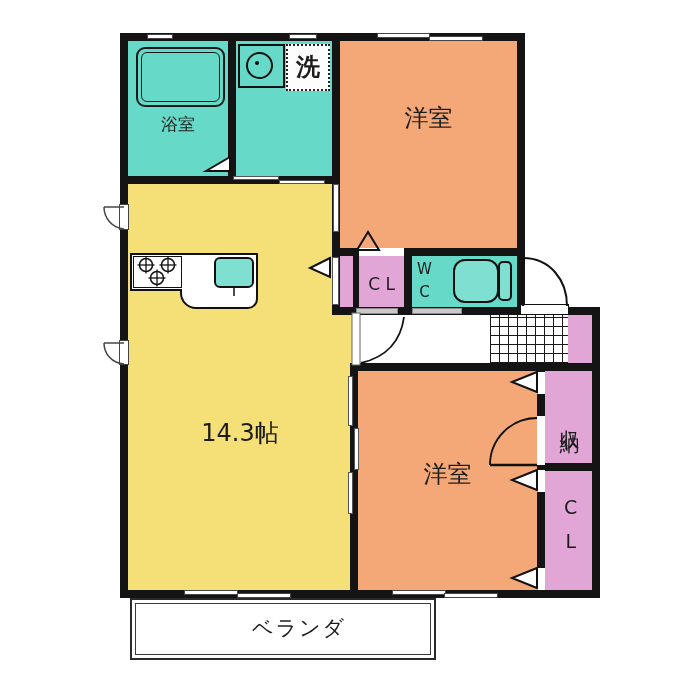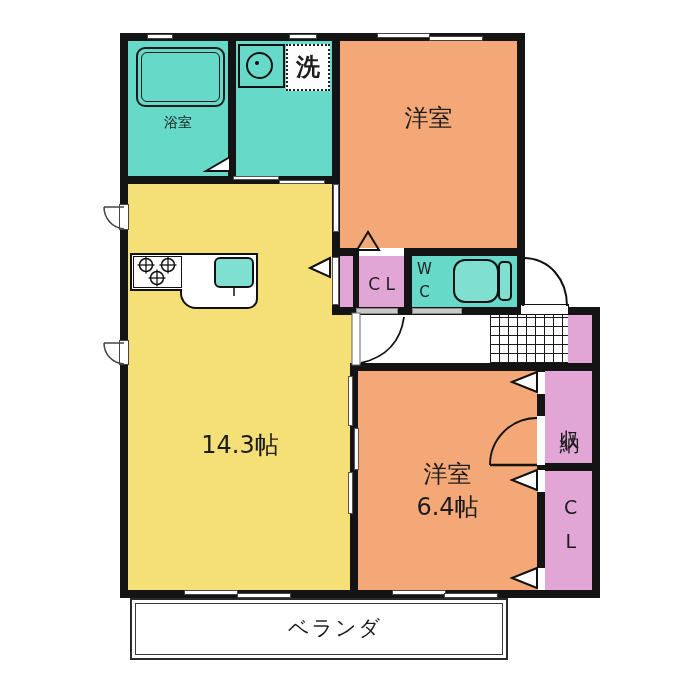--- a/index.html
+++ b/index.html
@@ -103,21 +103,21 @@
   <div class="fixture" style="left:286px;top:44px;width:44px;height:47px;background:#fdfdfd;border:2px dotted #222;display:flex;align-items:center;justify-content:center;">
     <span class="lbl" style="position:static;font-size:24px;font-weight:600;">洗</span>
   </div>
   <div class="fixture" style="left:130px;top:253px;width:128px;height:38px;background:#fff;border:2px solid #111;"></div>
   <div class="fixture" style="left:133px;top:256px;width:49px;height:32px;background:#fff;border:1.5px solid #111;"></div>
   <div class="fixture" style="left:214px;top:257px;width:40px;height:31px;background:var(--fixture-teal);border:2px solid #111;border-radius:6px;"></div>
   <div class="fixture" style="left:180px;top:289px;width:78px;height:20px;background:#fff;border:2px solid #111;border-top:none;border-radius:0 0 10px 16px;"></div>
   <div class="fixture" style="left:453px;top:259px;width:46px;height:44px;background:var(--fixture-teal);border:2px solid #111;border-radius:12px;"></div>
   <div class="fixture" style="left:498px;top:261px;width:14px;height:40px;background:var(--fixture-teal);border:2px solid #111;border-radius:5px;"></div>
 
-  <div class="abs" id="veranda" style="left:130px;top:598px;width:378px;height:62px;padding-left:32px;">
+  <div class="abs" id="veranda" style="left:130px;top:598px;width:306px;height:62px;padding-left:32px;">
     <span class="lbl" style="position:static;font-size:21px;letter-spacing:2px;">ベランダ</span>
   </div>
 
   <svg width="700" height="700" viewBox="0 0 700 700">
 
     <polygon points="206,171 230,157 230,171" fill="#fff" stroke="#111" stroke-width="2"></polygon>
 
     <polygon points="330,258 310,268 330,277" fill="#fff" stroke="#111" stroke-width="2"></polygon>
 
     <polygon points="368,232 357,250 379,250" fill="none" stroke="#111" stroke-width="2"></polygon>
@@ -149,29 +149,28 @@
         <line x1="159.5" y1="265" x2="176.5" y2="265" stroke-width="1.3"></line>
       <circle cx="157" cy="278" r="6.5" stroke-width="1.5"></circle>
         <line x1="157" y1="269.5" x2="157" y2="286.5" stroke-width="1.3"></line>
         <line x1="148.5" y1="278" x2="165.5" y2="278" stroke-width="1.3"></line>
     </g>
 
     <circle cx="257" cy="63" r="2" fill="#111"></circle>
     <line x1="234" y1="286" x2="234" y2="296" stroke="#111" stroke-width="1.5"></line>
   </svg>
 
-  <div class="lbl" style="left:128px;top:113px;width:100px;font-size:14px;">浴室</div>
+  <div class="lbl" style="left:128px;top:113px;width:100px;font-size:17px;">浴室</div>
   <div class="lbl" style="left:340px;top:102px;width:177px;font-size:24px;line-height:33px;">
     <div>洋室</div>
   </div>
   <div class="lbl" style="left:359px;top:273px;width:45px;font-size:17px;">C L</div>
   <div class="lbl vert" style="left:414px;top:260px;height:44px;font-size:15px;letter-spacing:5px;">WC</div>
   <div class="lbl" style="left:128px;top:418px;width:224px;">
-    <div style="font-size:24px;margin-top:12px;">14.3帖</div>
+    <div style="font-size:24px;margin-top:0;">14.3帖</div>
   </div>
   <div class="lbl" style="left:358px;top:458px;width:179px;font-size:24px;line-height:33px;">
     <div>洋室</div>
-    <div>6.4帖</div>
   </div>
   <div class="lbl vert" style="left:557px;top:388px;height:60px;font-size:20px;letter-spacing:4px;">収納</div>
   <div class="lbl vert" style="left:558px;top:492px;height:76px;font-size:19px;letter-spacing:12px;">CL</div>
 
 </div>
 
 </body></html>

